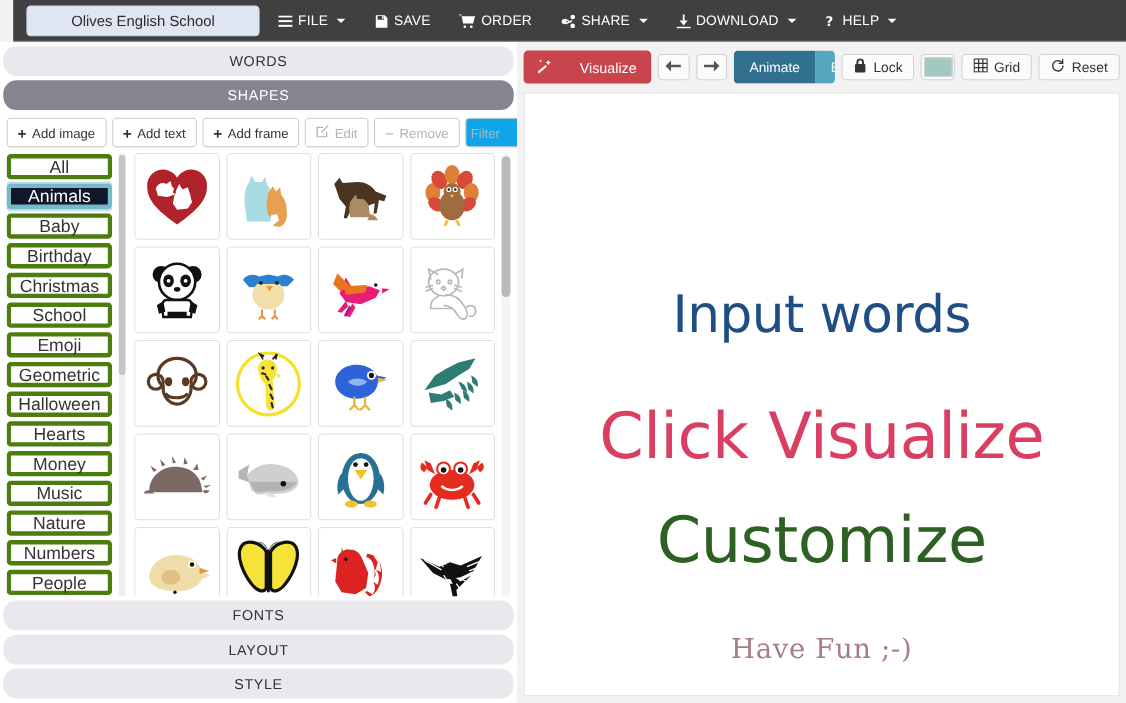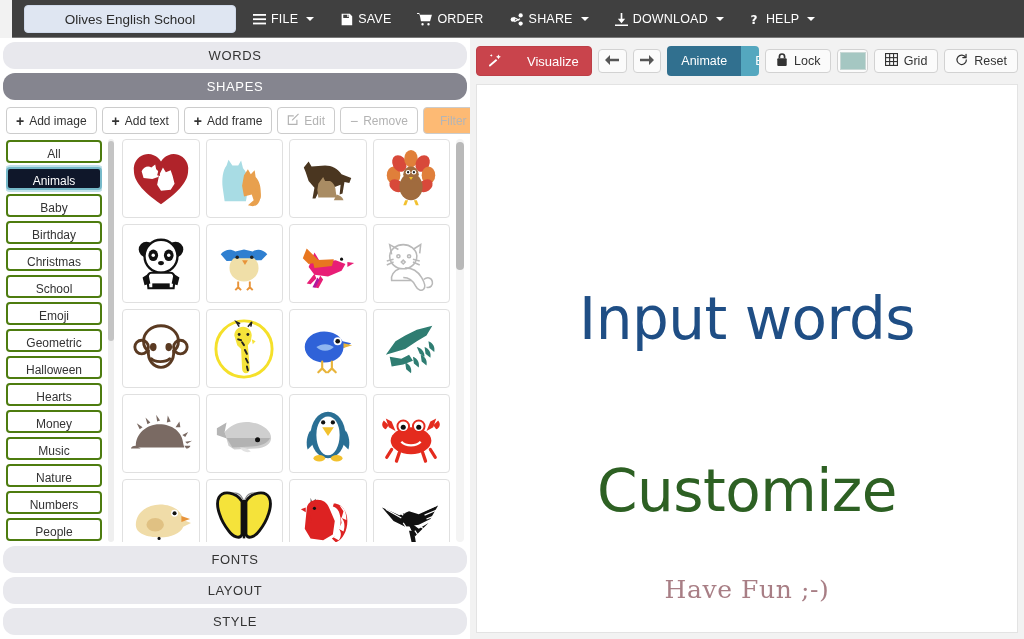--- a/index.html
+++ b/index.html
@@ -72,37 +72,37 @@
   }
   .btn {
     border:1px solid #ccc; background:#fff; border-radius:4px;
     font-size:12px; color:#333; padding: 5px 9px;
     display:flex; align-items:center; gap:5px; cursor:pointer;
     font-family:"Liberation Sans", sans-serif; white-space:nowrap;
   }
   .btn.disabled { color:#b3b3b3; cursor:default; }
   .plus { font-size:14px; font-weight:bold; line-height:1; }
   #filter-input {
-    border:1px solid #ccc; border-radius:4px; background:#fdba74;
-    font-size:12px; padding: 5px 16px; width: 92px; outline:none;
+    border:1px solid #ccc; border-radius:4px; background:#0ea5e9;
+    font-size:12px; padding: 5px 4px; width: 92px; outline:none;
     font-family:"Liberation Sans", sans-serif; color:#333;
   }
   #filter-input::placeholder { color:#b5b5b5; }
 
   
   #shape-body { display:flex; flex:1 1 auto; min-height:0; padding: 0 3px; gap:6px; }
   #cats {
     width: 96px; display:flex; flex-direction:column; gap:4px;
     overflow:hidden; padding-top:1px;
   }
   .cat {
     height: 23px; flex:0 0 23px;
-    border:2px solid #4d7c0f; border-radius:4px; background:#fff;
-    font-size:12px; color:#333;
-    display:flex; align-items:flex-end; justify-content:center;
+    border:4px solid #4d7c0f; border-radius:4px; background:#fff;
+    font-size:16px; color:#333;
+    display:flex; align-items:flex-start; justify-content:center;
     cursor:pointer;
   }
   .cat.selected {
     background:#317589; border-color:#76b9c9; color:#fff;
     box-shadow:0 0 0 2px #bfe0e8;
   }
   #cat-scroll { width:6px; background:#efefef; border-radius:3px; position:relative; margin-right:2px;}
   #cat-scroll .thumb{ position:absolute; left:0; top:2px; width:6px; height:200px; background:#c4c4c4; border-radius:3px;}
 
   #grid-wrap { flex:1 1 auto; display:flex; min-width:0; }
@@ -145,21 +145,21 @@
   #seg-animate { background:#31708f; }
   #seg-edit { background:#54a7bf; }
   #color-swatch-btn { width:40px; padding:0; justify-content:center; }
   #color-swatch { width:26px; height:18px; background:#a5c7c2; border:1px solid #c8d8d5; }
 
   #canvas {
     flex:1 1 auto; background:#fff; border:1px solid #e3e3e3;
     position:relative; overflow:hidden;
   }
   .wordline { position:absolute; width:100%; text-align:center; white-space:nowrap; }
-  #w1 { top:200px;  font-size:58px; color:#1f4e85; font-family:"DejaVu Sans", sans-serif; letter-spacing:-.5px;}
+  #w1 { top:174px;  font-size:47px; color:#1f4e85; font-family:"DejaVu Sans", sans-serif; letter-spacing:-.5px;}
   #w2 { top:277px;  font-size:58px; color:#da3f61; font-family:"DejaVu Sans", sans-serif; letter-spacing:-.5px;}
   #w3 { top:372px;  font-size:58px; color:#2d6023; font-family:"DejaVu Sans", sans-serif; letter-spacing:-.5px;}
   #w4 { top:490px;  font-size:25px; color:#a87e85; font-family:"DejaVu Serif", serif; letter-spacing:.6px;}
 </style>
 </head>
 <body>
 
 <div id="topbar" style="background: #404040; margin-left: 12px;">
   <input id="title-input" value="Olives English School" style="">
 
@@ -672,17 +672,18 @@
             <path d="M13.2 5.4A5.8 5.8 0 1 0 14 8"></path>
               <path d="M13.6 1.6v4h-4" stroke-linecap="round"></path>
             </svg>
         </span>
         <span>Reset</span>
       </div>
     </div>
 
     <div id="canvas" style="background: rgb(255, 255, 255);">
       <div class="wordline" id="w1" style="color: rgb(31, 78, 133);">Input words</div>
+      <div class="wordline" id="w2" style="color: rgb(218, 63, 97);">Click Visualize</div>
       <div class="wordline" id="w3" style="color: rgb(45, 96, 35);">Customize</div>
       <div class="wordline" id="w4" style="color: rgb(168, 126, 133);">Have Fun ;-)</div>
     </div>
   </div>
 </div>
 
 </body></html>

